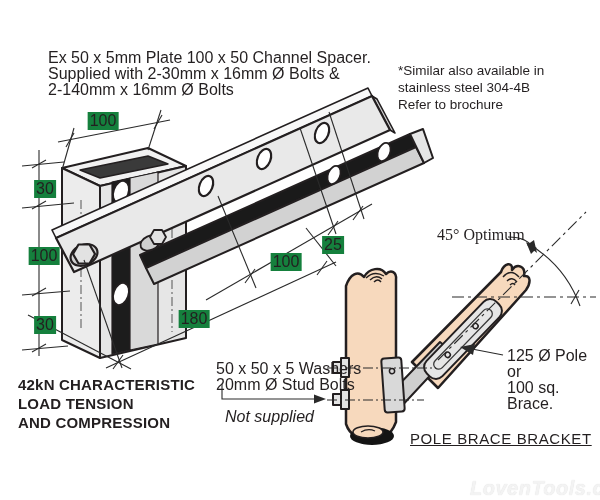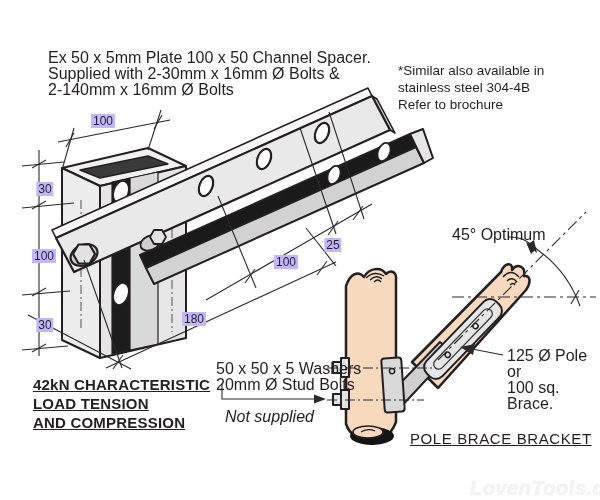--- a/index.html
+++ b/index.html
@@ -3,21 +3,21 @@
 <meta charset="utf-8">
 <style>
   html,body{margin:0;padding:0;}
   body{width:600px;height:500px;background:#ffffff;position:relative;overflow:hidden;
        font-family:"Liberation Sans", sans-serif;color:#231f20;}
   .canvas{position:absolute;inset:0;}
   svg{position:absolute;left:0;top:0;}
   .txt{position:absolute;white-space:pre-line;}
   .note{font-size:16px;line-height:16px;}
   .note-lg{font-size:13.5px;line-height:17px;}
-  .dim{font-size:12px;background:#c4b5fd;padding:0 2px;transform:translate(-50%,-50%);
+  .dim{font-size:16px;background:#15803d;padding:0 2px;transform:translate(-50%,-50%);
        white-space:nowrap;}
   .load{font-size:15px;font-weight:bold;line-height:19px;letter-spacing:.2px;}
   .title{font-size:15px;letter-spacing:.6px;text-decoration:underline;}
   .watermark{font-size:20px;font-weight:bold;font-style:italic;color:#f3f3f3;
              text-shadow:0 0 1px #d9d9d9;letter-spacing:.5px;}
 </style>
 </head>
 <body>
 
 <div class="canvas">
@@ -152,25 +152,25 @@
 Refer to brochure</div>
 
 <div class="txt dim" style="left:103px;top:121px;">100</div>
 <div class="txt dim" style="left:45px;top:189px;">30</div>
 <div class="txt dim" style="left:44px;top:256px;">100</div>
 <div class="txt dim" style="left:45px;top:325px;">30</div>
 <div class="txt dim" style="left:194px;top:319px;text-align:center;">180</div>
 <div class="txt dim" style="left:286px;top:262px;">100</div>
 <div class="txt dim" style="left:333px;top:245px;">25</div>
 
-<div class="txt load" style="left:33px;top:375px;text-decoration:underline;">42kN CHARACTERISTIC
+<div class="txt load" style="left:18px;top:375px;">42kN CHARACTERISTIC
 LOAD TENSION
 AND COMPRESSION</div>
 <div class="txt note" style="left:216px;top:361px;">50 x 50 x 5 Washers
 20mm Ø Stud Bolts</div>
 <div class="txt note" style="left:225px;top:409px;font-style:italic;">Not supplied</div>
-<div class="txt note" style="left:452px;top:227px;">45° Optimum</div>
+<div class="txt note" style="left:437px;top:227px;font-family:Liberation Serif, serif;">45° Optimum</div>
 <div class="txt note" style="left:507px;top:348px;">125 Ø Pole or
 100 sq. Brace.</div>
 <div class="txt title" style="left:410px;top:430px;">POLE BRACE BRACKET</div>
 <div class="txt watermark" style="left:470px;top:477px;">LovenTools.com</div>
 
 </div>
 
 </body></html>

